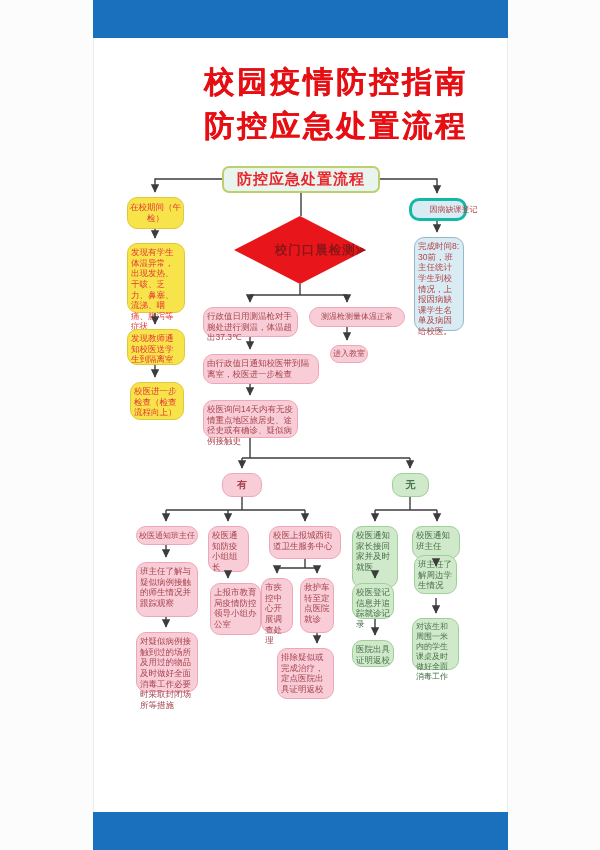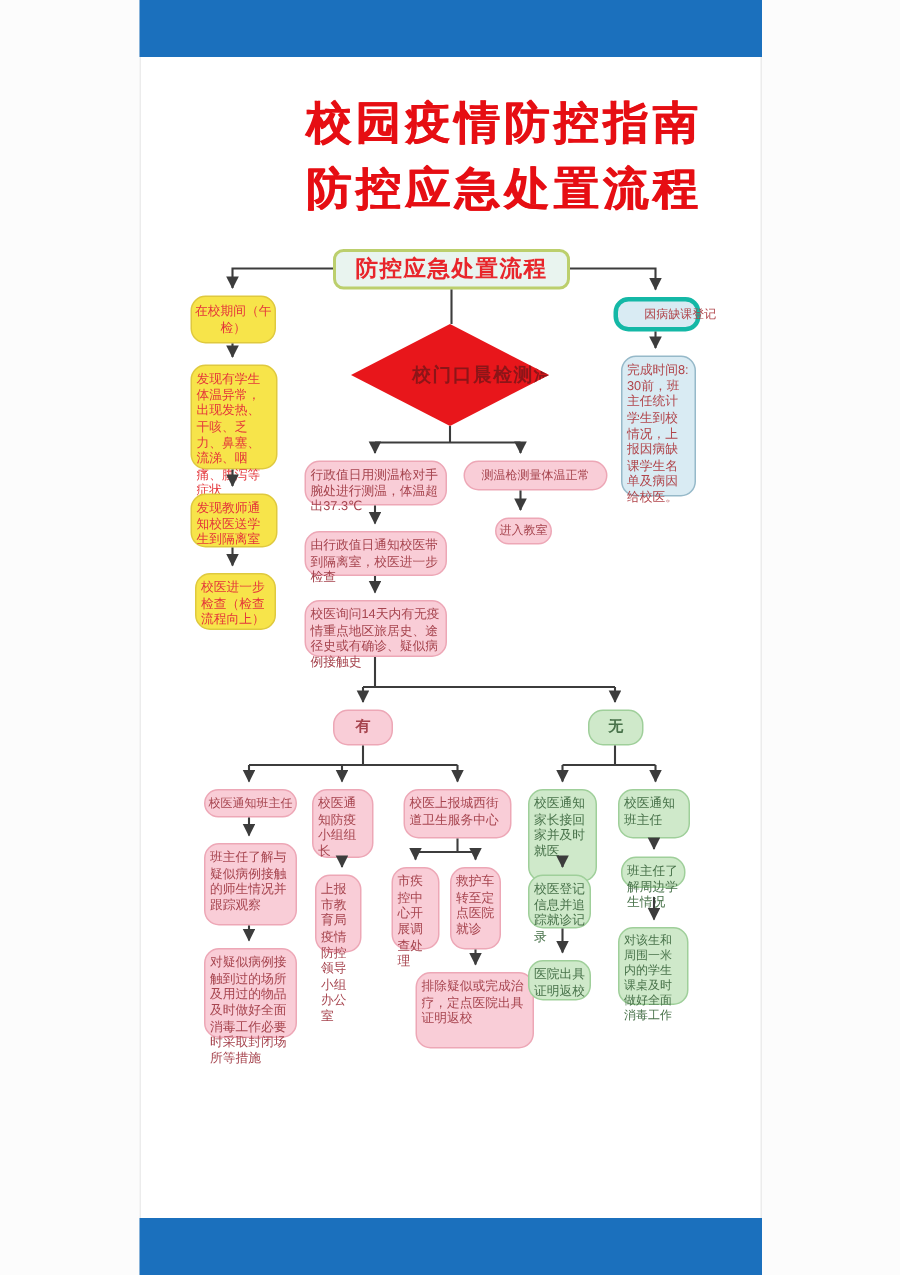--- a/index.html
+++ b/index.html
@@ -69,46 +69,46 @@
 <div class="box yellow" style="left:130px;top:382px;width:54px;height:38px;">校医进一步检查（检查流程向上）</div>
 
 <div class="box blue1 center nowrap" style="left:409px;top:198px;width:58px;height:23px;">因病缺课登记</div>
 <div class="box blue2" style="left:414px;top:237px;width:50px;height:94px;">完成时间8:30前，班主任统计学生到校情况，上报因病缺课学生名单及病因给校医。</div>
 
 <div class="diamond">
   <span>校门口晨检测温</span>
 </div>
 
 <div class="box pink" style="left:203px;top:307px;width:95px;height:30px;">行政值日用测温枪对手腕处进行测温，体温超出37.3℃</div>
-<div class="box pink" style="left:203px;top:354px;width:95px;height:30px;">由行政值日通知校医带到隔离室，校医进一步检查</div>
+<div class="box pink" style="left:203px;top:354px;width:116px;height:30px;">由行政值日通知校医带到隔离室，校医进一步检查</div>
 <div class="box pink" style="left:203px;top:400px;width:95px;height:38px;">校医询问14天内有无疫情重点地区旅居史、途径史或有确诊、疑似病例接触史</div>
 
 <div class="box pink center nowrap" style="left:309px;top:307px;width:96px;height:20px;">测温枪测量体温正常</div>
 <div class="box pink center nowrap" style="left:330px;top:345px;width:38px;height:18px;">进入教室</div>
 
 <div class="box pink center decision" style="left:222px;top:473px;width:40px;height:24px;">有</div>
 <div class="box green center decision" style="left:392px;top:473px;width:37px;height:24px;">无</div>
 
 <div class="box pink center nowrap" style="left:136px;top:526px;width:62px;height:19px;">校医通知班主任</div>
 <div class="box pink" style="left:208px;top:526px;width:41px;height:46px;">校医通知防疫小组组长</div>
 <div class="box pink" style="left:269px;top:526px;width:72px;height:33px;">校医上报城西街道卫生服务中心</div>
 
 <div class="box green" style="left:352px;top:526px;width:46px;height:62px;">校医通知家长接回家并及时就医</div>
 <div class="box green" style="left:412px;top:526px;width:48px;height:33px;">校医通知班主任</div>
 
 <div class="box pink" style="left:136px;top:562px;width:62px;height:55px;">班主任了解与疑似病例接触的师生情况并跟踪观察</div>
 <div class="box pink" style="left:136px;top:632px;width:62px;height:60px;">对疑似病例接触到过的场所及用过的物品及时做好全面消毒工作必要时采取封闭场所等措施</div>
-<div class="box pink" style="left:210px;top:583px;width:31px;height:52px;">上报市教育局疫情防控领导小组办公室</div>
+<div class="box pink" style="left:210px;top:583px;width:51px;height:52px;">上报市教育局疫情防控领导小组办公室</div>
 <div class="box pink" style="left:261px;top:578px;width:32px;height:55px;">市疾控中心开展调查处理</div>
 <div class="box pink" style="left:300px;top:578px;width:34px;height:55px;">救护车转至定点医院就诊</div>
-<div class="box pink" style="left:277px;top:648px;width:79px;height:51px;">排除疑似或完成治疗，定点医院出具证明返校</div>
+<div class="box pink" style="left:277px;top:648px;width:57px;height:51px;">排除疑似或完成治疗，定点医院出具证明返校</div>
 
 <div class="box green" style="left:352px;top:583px;width:42px;height:36px;">校医登记信息并追踪就诊记录</div>
 <div class="box green" style="left:352px;top:640px;width:42px;height:27px;">医院出具证明返校</div>
-<div class="box green" style="left:414px;top:571px;width:43px;height:21px;">班主任了解周边学生情况</div>
+<div class="box green" style="left:414px;top:555px;width:43px;height:39px;">班主任了解周边学生情况</div>
 <div class="box green fs8" style="left:412px;top:618px;width:47px;height:52px;">对该生和周围一米内的学生课桌及时做好全面消毒工作</div>
 
 <svg class="wires" width="600" height="850" viewBox="0 0 600 850">
   <defs>
     <marker id="ah" markerWidth="7" markerHeight="7" refX="5.5" refY="3" orient="auto">
       <path d="M0,0 L6,3 L0,6 Z" fill="#3c3c3c"></path>
     </marker>
   </defs>
   <g stroke="#3c3c3c" stroke-width="1.4" fill="none">
     <path d="M222,179 H155 V192" marker-end="url(#ah)"></path>

